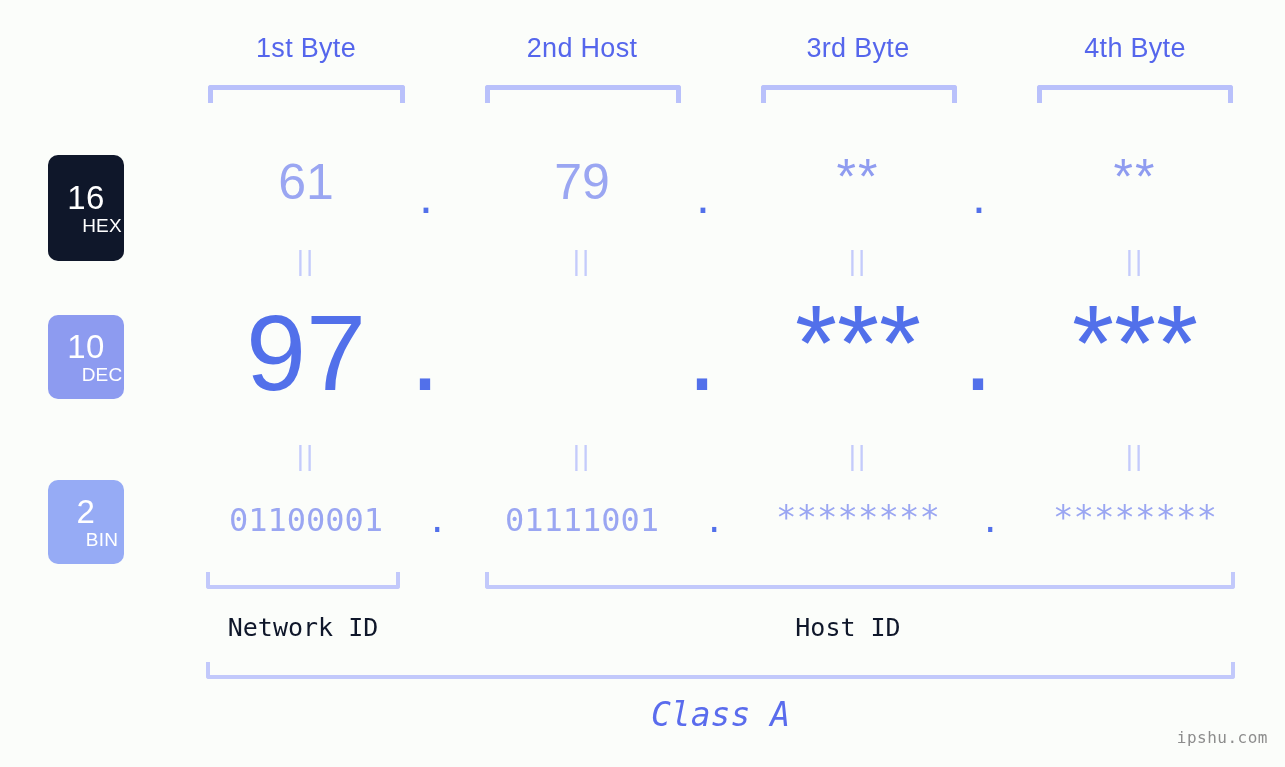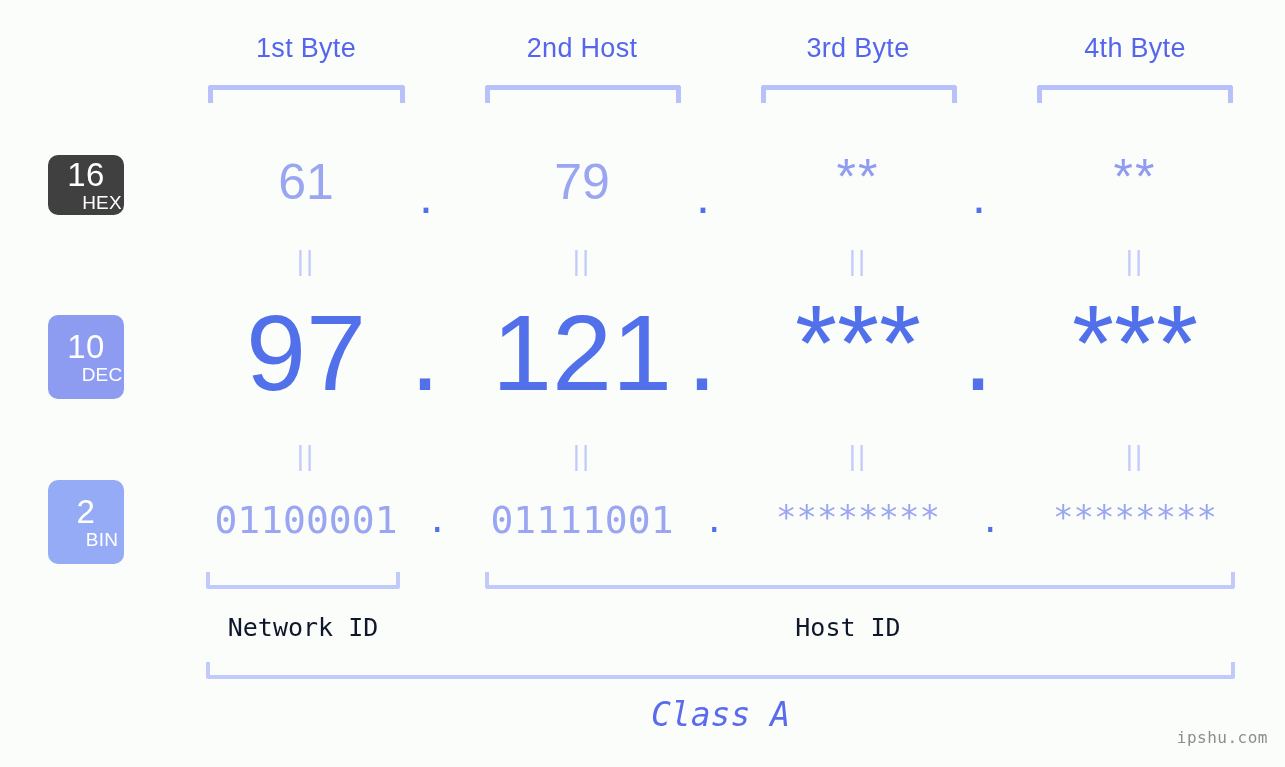--- a/index.html
+++ b/index.html
@@ -111,21 +111,21 @@
     line-height: 108px;
   }
   .dec-star {
     font-size: 108px;
     color: #5270ea;
     font-family: "Liberation Sans", sans-serif;
     line-height: 108px;
     letter-spacing: 0px;
   }
   .bin-val {
-    font-size: 38px;
+    font-size: 32px;
     color: #9aa6f2;
     font-family: "DejaVu Sans Mono", monospace;
     line-height: 34px;
     letter-spacing: 0px;
   }
   .bin-star {
     font-size: 34px;
     color: #9aa6f2;
     font-family: "DejaVu Sans Mono", monospace;
     line-height: 34px;
@@ -203,21 +203,21 @@
   <div class="byte-label" style="left:196px; width:220px;">1st Byte</div>
   <div class="byte-label" style="left:472px; width:220px;">2nd Host</div>
   <div class="byte-label" style="left:748px; width:220px;">3rd Byte</div>
   <div class="byte-label" style="left:1025px; width:220px;">4th Byte</div>
 
   <div class="bracket-top" style="left:208px; width:197px;"></div>
   <div class="bracket-top" style="left:485px; width:196px;"></div>
   <div class="bracket-top" style="left:761px; width:196px;"></div>
   <div class="bracket-top" style="left:1037px; width:196px;"></div>
 
-  <div class="badge" style="top:155px; height:60px; background:#404040;">
+  <div class="badge" style="top:155px; height:106px; background:#0f172a;">
     <span class="badge-num">16</span>
     <span class="badge-sub">HEX</span>
   </div>
 
   <div class="badge" style="top:315px; height:84px; background:#8d9bf0;">
     <span class="badge-num">10</span>
     <span class="badge-sub">DEC</span>
   </div>
 
   <div class="badge" style="top:480px; height:84px; background:#96abf5;">
@@ -237,21 +237,20 @@
   <div class="row-val hex-star" style="left:1025px; top:152px; width:220px;">**</div>
 
   <div class="eq" style="left:196px; top:247px; width:220px;">||</div>
   <div class="eq" style="left:472px; top:247px; width:220px;">||</div>
   <div class="eq" style="left:748px; top:247px; width:220px;">||</div>
   <div class="eq" style="left:1025px; top:247px; width:220px;">||</div>
 
   <div class="row-val dec-val" style="left:196px; top:299px; width:220px;">97</div>
   <div class="dot-dec" style="left:410px; top:299px;">.</div>
 
-  <div class="row-val dec-val" style="left:472px; top:299px; width:220px;">121</div>
   <div class="dot-dec" style="left:687px; top:299px;">.</div>
 
   <div class="row-val dec-star" style="left:748px; top:289px; width:220px;">***</div>
   <div class="dot-dec" style="left:963px; top:299px;">.</div>
 
   <div class="row-val dec-star" style="left:1025px; top:289px; width:220px;">***</div>
 
   <div class="eq" style="left:196px; top:442px; width:220px;">||</div>
   <div class="eq" style="left:472px; top:442px; width:220px;">||</div>
   <div class="eq" style="left:748px; top:442px; width:220px;">||</div>

